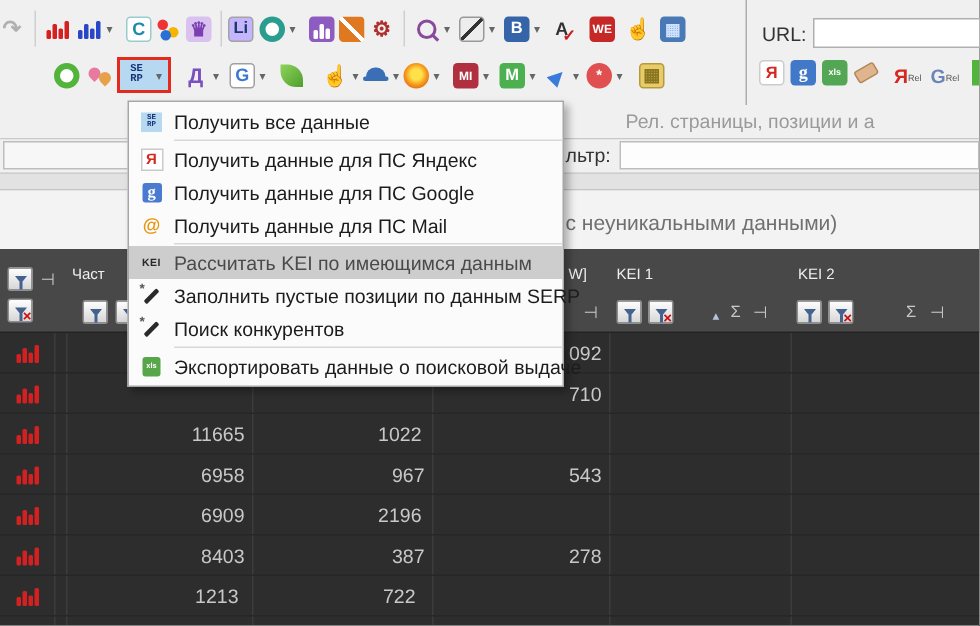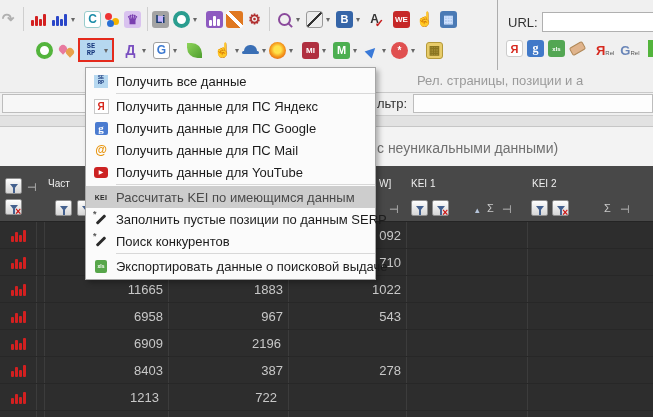--- a/index.html
+++ b/index.html
@@ -19,21 +19,21 @@
   .redbars i{background:#d32020;} .bluebars i{background:#2a46c8;}
   .b6{height:6px;} .b10{height:10px;} .b7{height:7px;} .b12{height:12px;}
   
   .i-redo{color:#b0b0b0;font-size:15px;width:14px;}
   .i-c{background:#fff;border:1px solid #9cc;color:#1b8ca8;font-size:12px;}
   .i-dots{position:relative;background:transparent;}
   .i-dots i{position:absolute;width:7px;height:7px;border-radius:50%;}
   .i-dots .d1{background:#e33;left:1px;top:2px;} .i-dots .d2{background:#f5b400;left:8px;top:7px;}
   .i-dots .d3{background:#2a6fd4;left:3px;top:9px;}
   .i-crown{background:#d9c2ef;color:#7a3fb0;font-size:13px;}
-  .i-li{background:#c4b5fd;border:5px solid #a3a3a3;color:#173a6e;font-size:11px;}
+  .i-li{background:#c4b5fd;border:1px solid #a3a3a3;color:#173a6e;font-size:11px;}
   .i-coin{background:#fff;border:4px solid #2a9d8f;border-radius:50%;width:17px;height:17px;}
   .i-purple{background:#8e5bc0;} .i-purple .bars i{background:#fff;}
   .i-orange{background:#e07820;
      background-image:linear-gradient(45deg,transparent 44%,#fff 44%,#fff 56%,transparent 56%);}
   .i-gear{color:#b03030;font-size:14px;}
   .i-mag{position:relative;}
   .i-mag i{display:block;width:9px;height:9px;border:2px solid #8a4a9c;border-radius:50%;}
   .i-mag b{position:absolute;width:2px;height:6px;background:#8a4a9c;right:2px;bottom:0;
            transform:rotate(-45deg);}
   .i-graph{background:#ededed;border:1px solid #999;
@@ -405,21 +405,20 @@
         <span class="c-ic">
             <span class="bars redbars">
               <i class="b6"></i>
               <i class="b10"></i>
               <i class="b7"></i>
               <i class="b12"></i>
             </span>
           </span>
         <span class="c-gap"></span>
         <span class="cell cB">11665</span>
-        <span class="cell cC">1883</span>
         <span class="cell cD">1022</span>
         <span class="cell cE"></span>
         <span class="cell" style="flex:1"></span>
       </div>
       <div class="trow-d">
         <span class="c-ic">
             <span class="bars redbars">
               <i class="b6"></i>
               <i class="b10"></i>
               <i class="b7"></i>
@@ -513,26 +512,20 @@
           <span class="mic-goo">g</span>
         </span>
       <span class="mlab">Получить данные для ПС Google</span>
     </div>
     <div class="mi">
       <span class="mic">
           <span class="mic-mail">@</span>
         </span>
       <span class="mlab">Получить данные для ПС Mail</span>
     </div>
-    <div class="mi">
-      <span class="mic">
-          <span class="mic-yt">▶</span>
-        </span>
-      <span class="mlab">Получить данные для YouTube</span>
-    </div>
     <div class="msep"></div>
     <div class="mi hl">
       <span class="mic">
           <span class="mic-kei">KEI</span>
         </span>
       <span class="mlab">Рассчитать KEI по имеющимся данным</span>
     </div>
     <div class="mi">
       <span class="mic">
           <span class="mic-wand">

